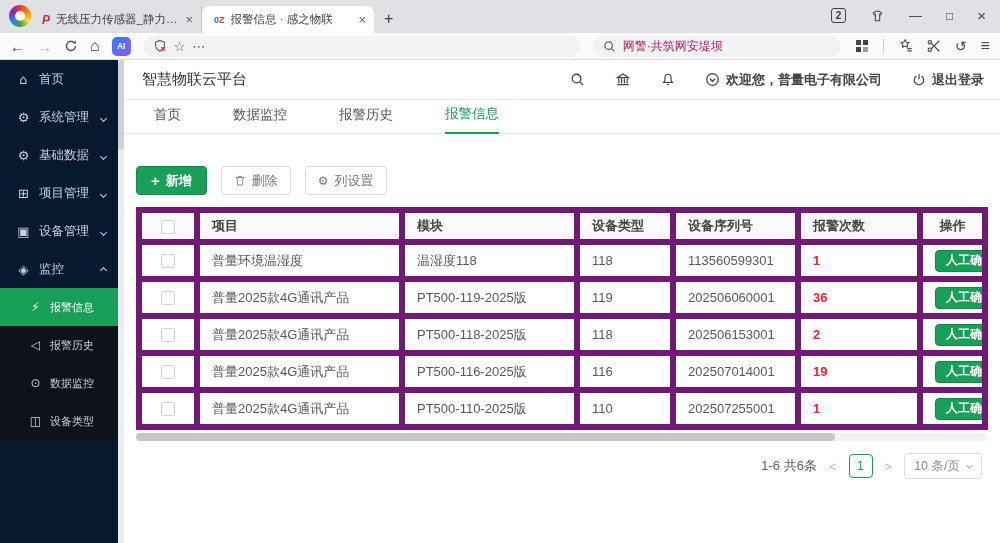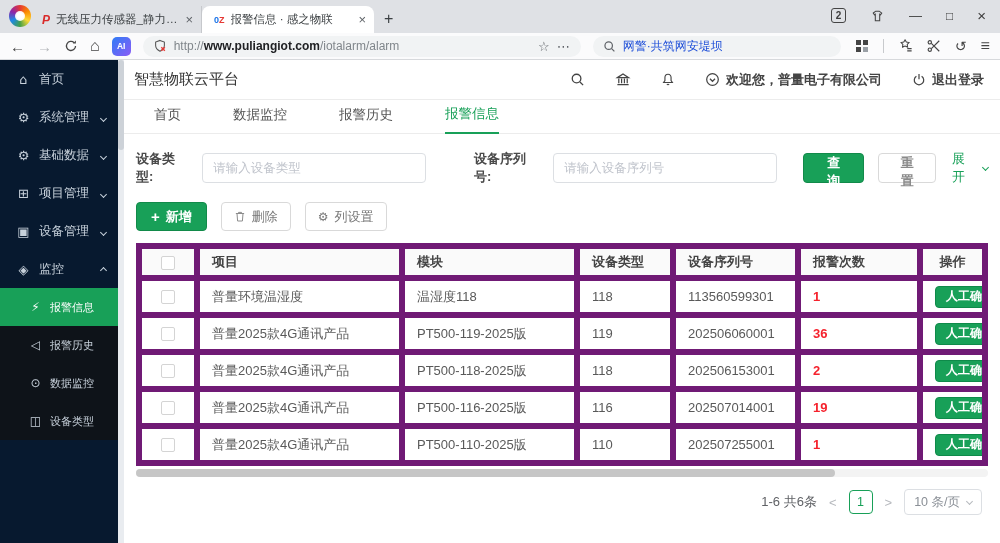--- a/index.html
+++ b/index.html
@@ -33,21 +33,21 @@
   .nav-ic.disabled { color:#b4b7ba; }
   .ai-icon { width:19px; height:19px; border-radius:5px; background:linear-gradient(135deg,#2f7cf6,#8b5cf6);
     color:#fff; font-size:8.5px; font-weight:bold; display:flex; align-items:center; justify-content:center; }
   .urlbar { width:438px; height:21px; background:#f1f3f4; border-radius:11px; display:flex;
     align-items:center; gap:7px; padding:0 10px; font-size:12px; }
   .url-text { flex:1; white-space:nowrap; overflow:hidden; color:#80868b; }
   .url-host { color:#202124; font-weight:bold; }
   .urlbar .star { color:#5f6368; font-size:13px; }
   .urlbar .dots { color:#5f6368; font-size:13px; letter-spacing:1px; }
   .searchbox { width:248px; height:21px; background:#f1f3f4; border-radius:11px; display:flex;
-    align-items:center; gap:7px; padding:0 10px; font-size:12px; color:#1d4ed8; }
+    align-items:center; gap:7px; padding:0 10px; font-size:12px; color:#be185d; }
   .chrome-right { display:flex; align-items:center; gap:14px; margin-left:2px; color:#454545; }
   .v-div { width:1px; height:14px; background:#c8cacd; }
 
   
   .app { display:flex; height:483px; }
   .sidebar { width:118px; flex:0 0 118px; background:#07192f; color:#c7d1db; }
   .side-scroll { width:6px; flex:0 0 6px; background:#e9ecf0; }
   .side-thumb { width:6px; height:90px; background:#cdd2d8; border-radius:3px; }
   .main { flex:1; min-width:0; display:flex; flex-direction:column; background:#fff; }
 
@@ -61,21 +61,21 @@
   .submenu .menu-item { padding-left:28px; font-size:11px; gap:7px; }
   .submenu .mi-icon { font-size:12px; }
   .menu-item.active { background:#18a058; color:#fff; }
   .chev { display:inline-block; width:5px; height:5px; border-right:1.4px solid currentColor;
     border-bottom:1.4px solid currentColor; }
   .chev.down { transform:rotate(45deg); margin-top:-2px; }
   .chev.up { transform:rotate(-135deg); margin-top:3px; }
 
   
   .topbar { height:40px; border-bottom:1px solid #ececec; display:flex; align-items:center;
-    padding:0 16px 0 10px; flex:0 0 40px; }
+    padding:0 16px 0 18px; flex:0 0 40px; }
   .topbar-title { font-size:15px; color:#333; }
   .topbar-right { margin-left:auto; display:flex; align-items:center; gap:30px; color:#444; font-size:13px;font-weight:bold; }
   .tb-group { display:flex; align-items:center; gap:6px; }
   svg.ic { display:block; }
 
   .page-tabs { height:34px; flex:0 0 34px; border-bottom:1px solid #ececec; display:flex;
     align-items:flex-end; gap:52px; padding-left:30px; font-size:13.5px; color:#555; }
   .page-tab { padding-bottom:9px; cursor:pointer; }
   .page-tab.active { color:#18a058; border-bottom:2px solid #18a058; margin-bottom:-1px; }
 
@@ -159,21 +159,20 @@
       <path d="M13.2 8a5.2 5.2 0 1 1-1.6-3.8" fill="none" stroke="#454545" stroke-width="1.5"></path>
       <path d="M13.6 1.6v3.4h-3.4z" fill="#454545"></path>
     </svg>
   <span class="nav-ic" style="font-size:16px;">⌂</span>
   <span class="ai-icon">AI</span>
   <div class="urlbar">
     <svg class="ic" width="14" height="14" viewBox="0 0 16 16">
         <path d="M8 1.6l5 1.9v4c0 3-2.2 5.1-5 6.4-2.8-1.3-5-3.4-5-6.4v-4z" fill="none" stroke="#555" stroke-width="1.2"></path>
         <path d="M9.5 9.5l4 4m0-4l-4 4" stroke="#e53935" stroke-width="1.6"></path>
       </svg>
-    <span class="url-text"><span>http://</span><span class="url-host">www.puliangiot.com</span><span>/iotalarm/alarm</span></span>
     <span class="star">☆</span>
     <span class="dots">⋯</span>
   </div>
   <div class="searchbox">
     <svg class="ic" width="13" height="13" viewBox="0 0 16 16">
         <circle cx="7" cy="7" r="4.6" fill="none" stroke="#5f6368" stroke-width="1.5"></circle>
         <path d="M10.6 10.6L14 14" stroke="#5f6368" stroke-width="1.5"></path>
       </svg>
     <span>网警·共筑网安堤坝</span>
   </div>
@@ -289,32 +288,20 @@
     </header>
 
     <nav class="page-tabs" id="page-tabs">
         <div class="page-tab">首页</div>
         <div class="page-tab">数据监控</div>
         <div class="page-tab">报警历史</div>
         <div class="page-tab active">报警信息</div>
       </nav>
 
     <section class="content">
-      <div class="filter-row">
-        <span class="f-label">设备类型:</span>
-        <input class="f-input" placeholder="请输入设备类型" style="">
-        <span class="f-label gap-serial">设备序列号:</span>
-        <input class="f-input" placeholder="请输入设备序列号" style="">
-        <button class="btn btn-primary">查 询</button>
-        <button class="btn btn-plain">重 置</button>
-        <span class="expand-link">
-            <span>展开</span>
-            <span class="chev down"></span>
-          </span>
-      </div>
 
       <div class="action-row">
         <button class="btn btn-add">
             <span style="font-size:15px;">+</span>
             <span>新增</span>
           </button>
         <button class="btn btn-ghost">
           <svg class="ic" width="12" height="13" viewBox="0 0 16 16">
               <path d="M2.5 4h11M6 4V2.5h4V4M4 4l.8 10h6.4L12 4" fill="none" stroke="#8a8a8a" stroke-width="1.3"></path>
             </svg>

